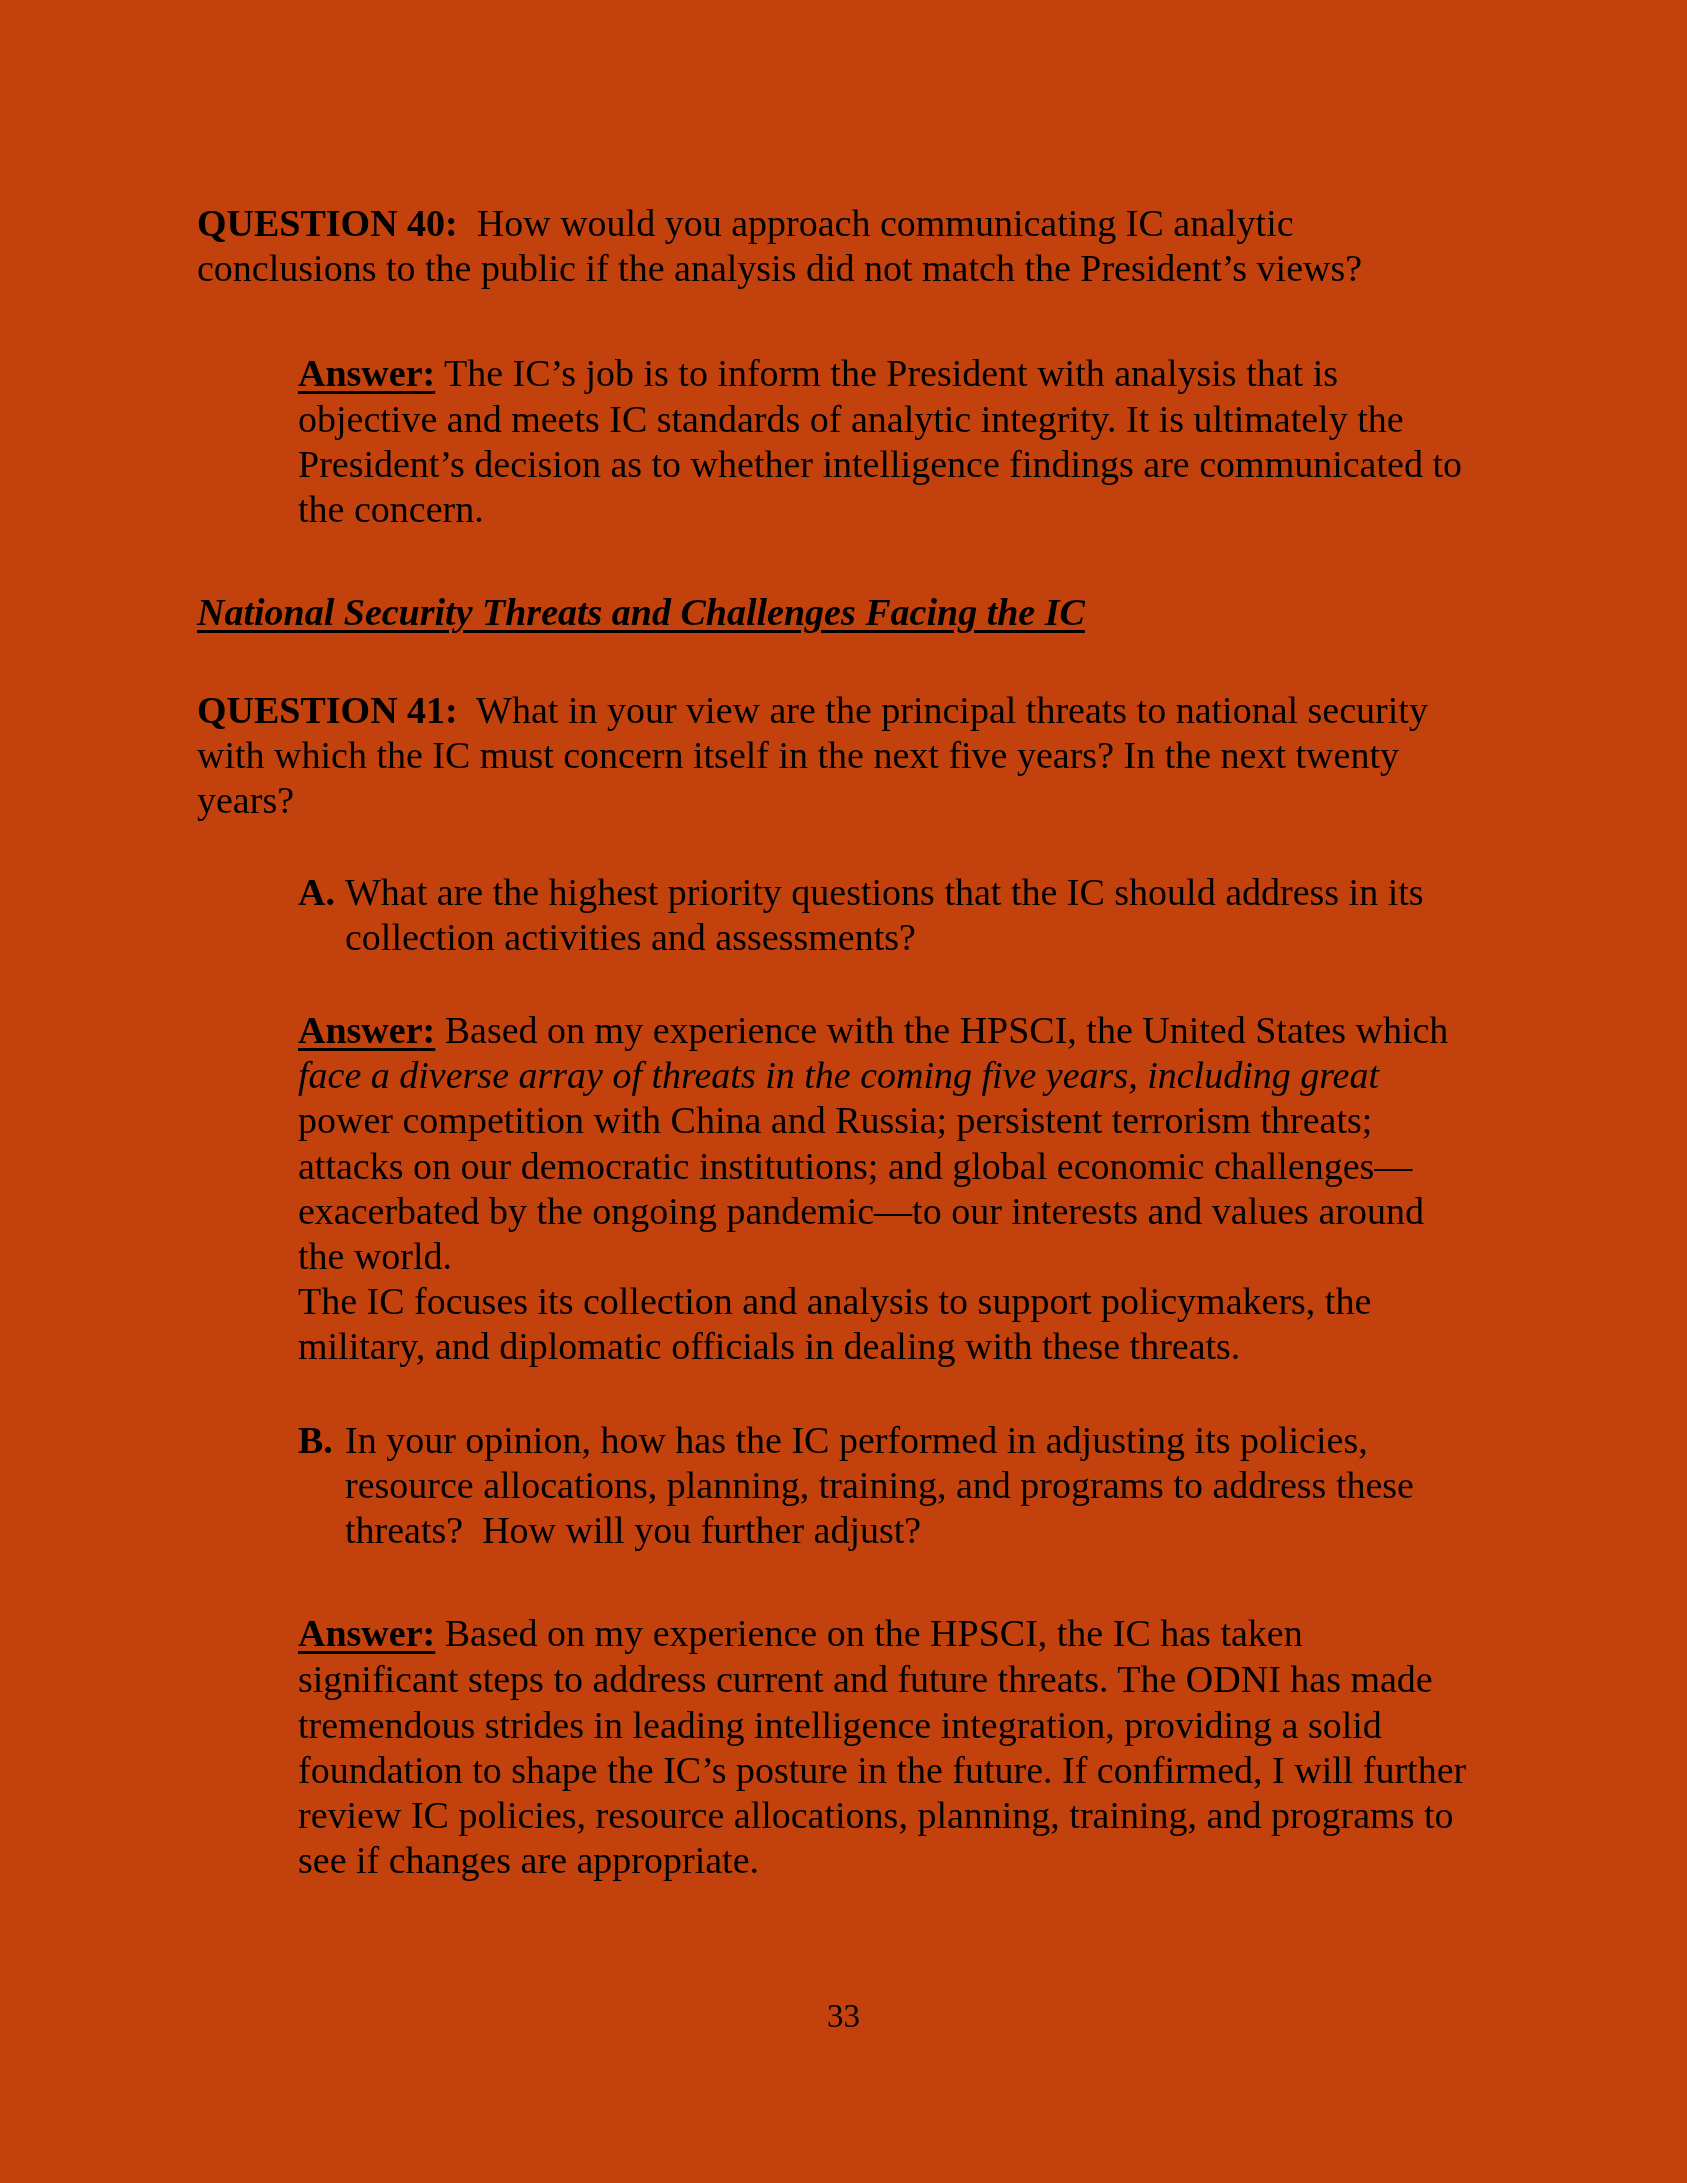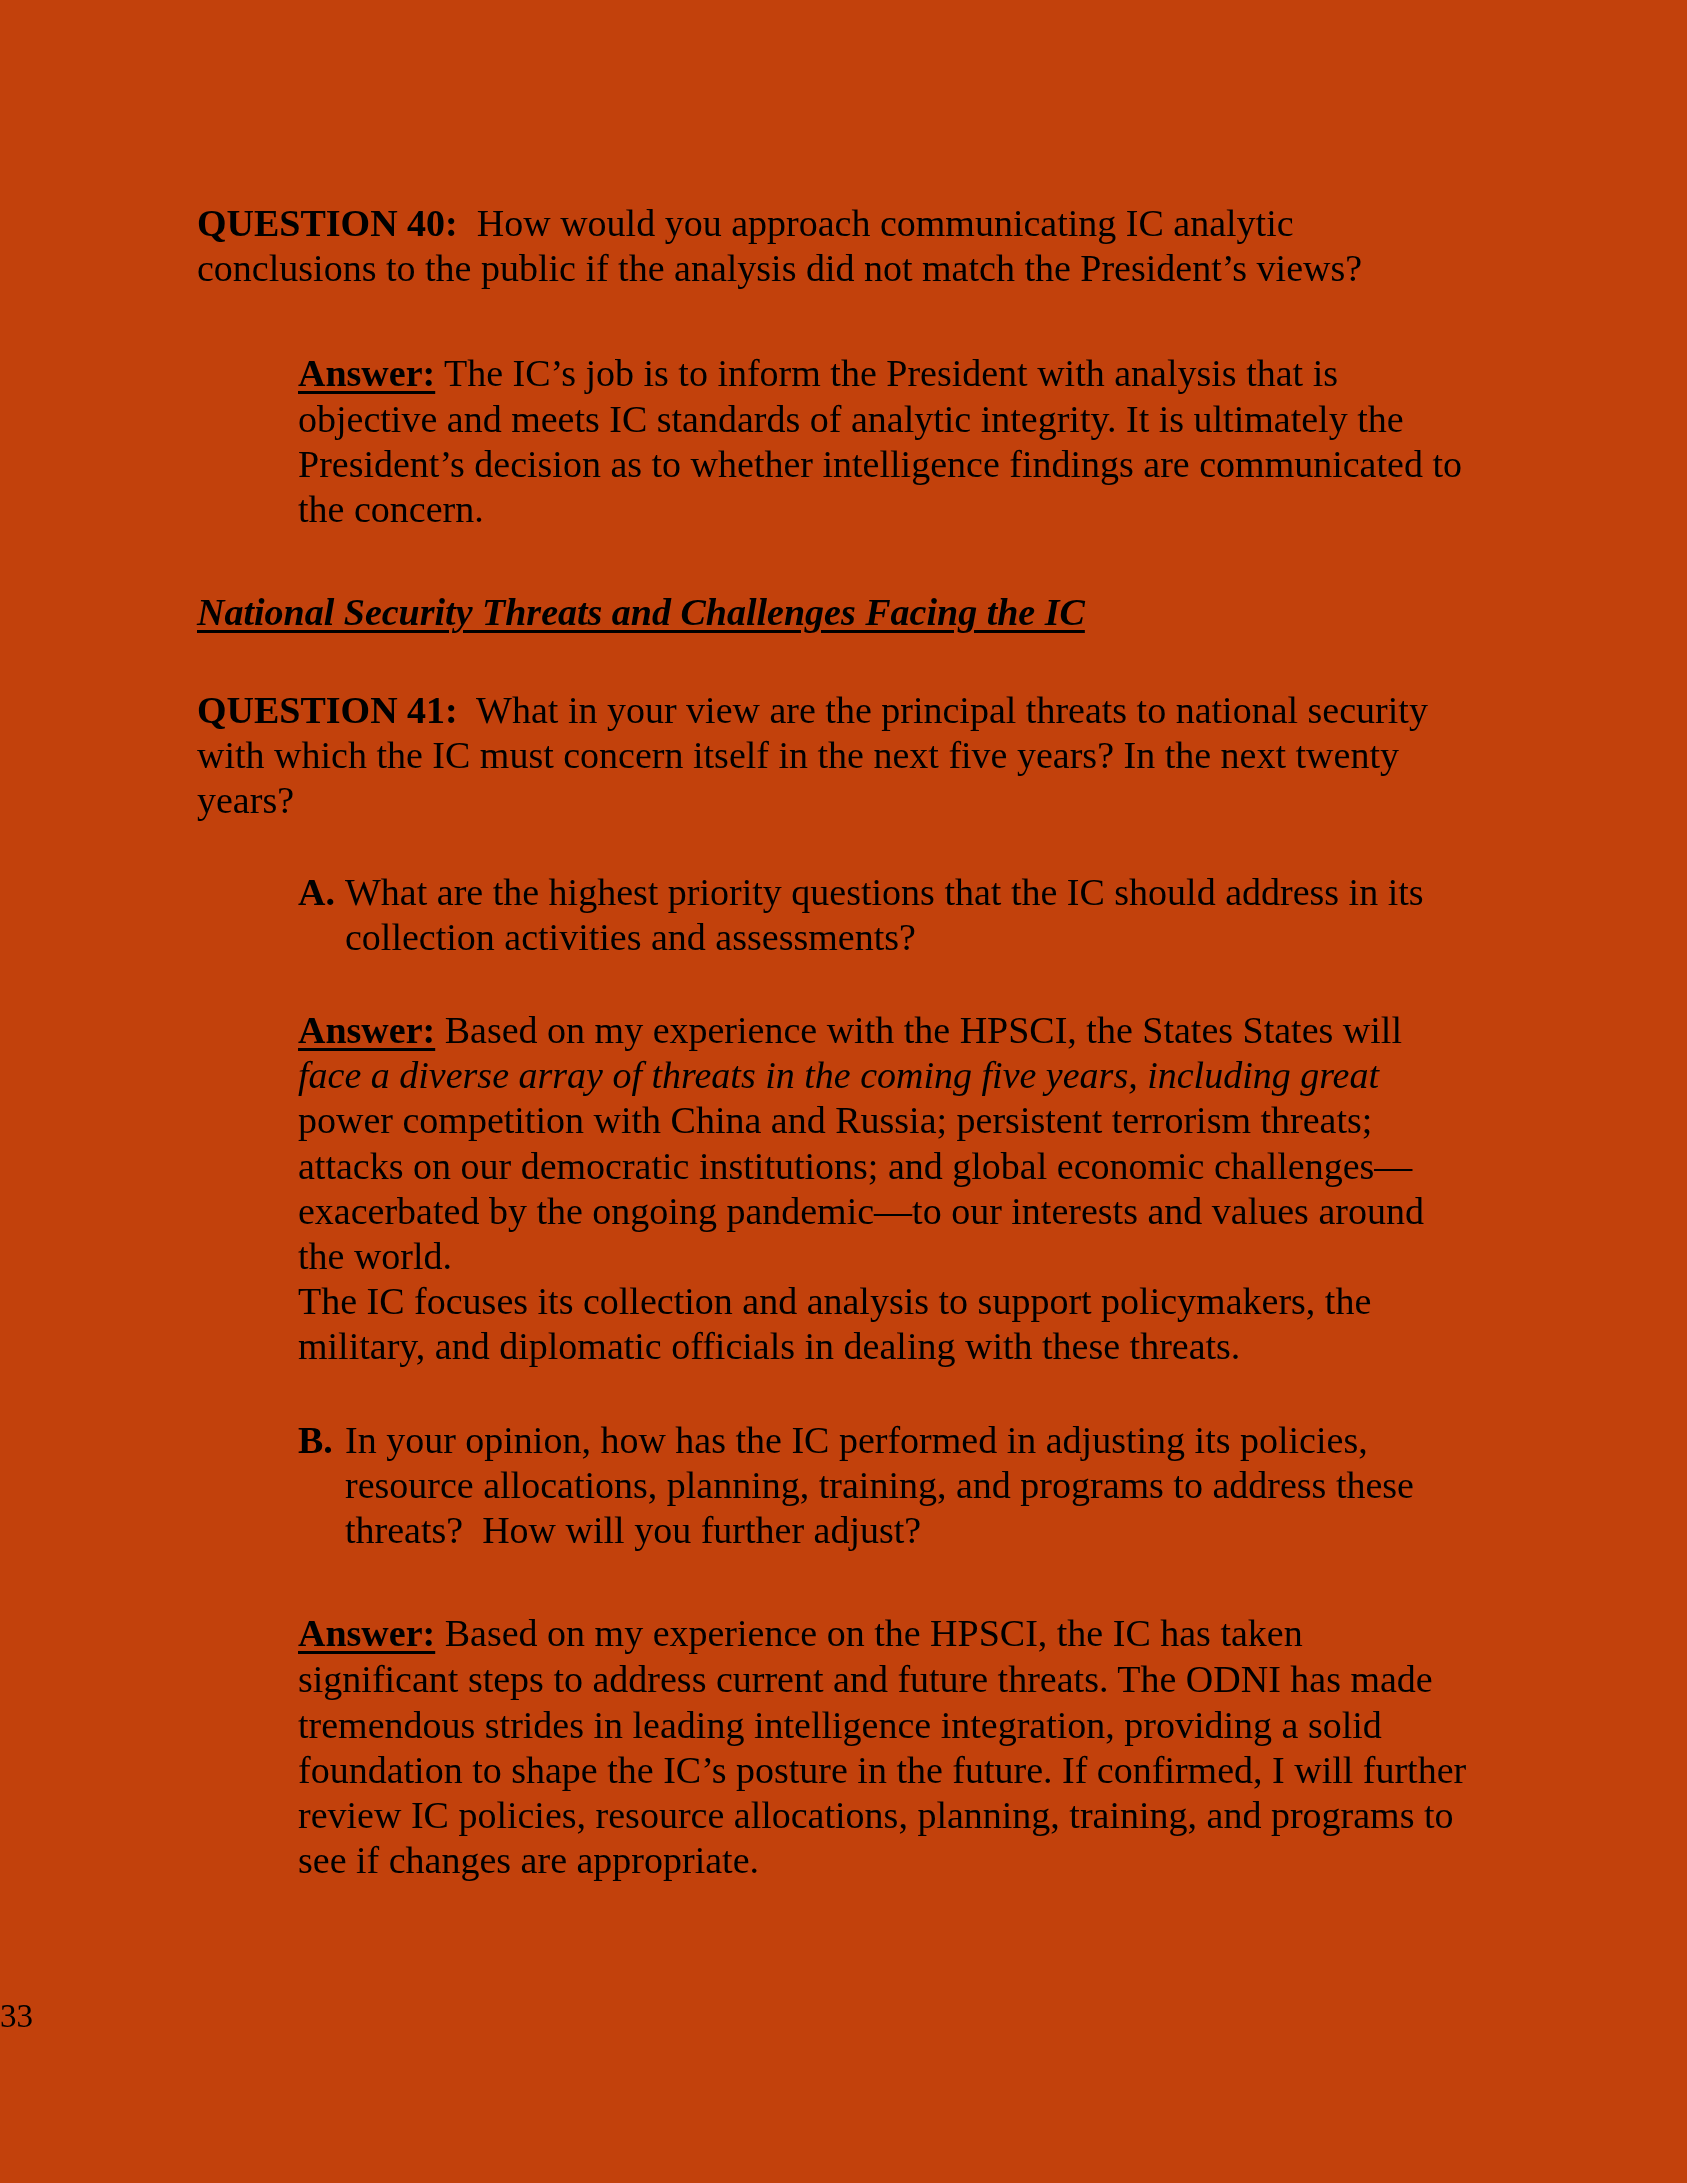--- a/index.html
+++ b/index.html
@@ -3,21 +3,21 @@
 <meta charset="utf-8">
 <style>
   html, body { margin:0; padding:0; background:#ffffff; }
   body { width:1687px; height:2183px; position:relative; overflow:hidden; }
   .page { position:absolute; left:0; top:0; width:1687px; height:2183px; background:#c2410c; color:#000000;
           font-family:"Liberation Serif", "DejaVu Serif", serif; font-size:38px; }
   .ln { position:absolute; white-space:pre; line-height:38px; height:38px; }
   .b { font-weight:bold; }
   .u { text-decoration:underline; text-decoration-thickness:3.3px; text-underline-offset:5.3px; }
   .bi { font-weight:bold; font-style:italic; }
-  .pg { position:absolute; left:0; width:1687px; line-height:38px; font-size:33px; }
+  .pg { position:absolute; left:0; width:1687px; text-align:center; line-height:38px; font-size:33px; }
 </style>
 </head>
 <body>
 
 <div class="page">
 
   <div class="ln" style="left:197px; top:204px;"><span class="b">QUESTION 40:</span><span>  How would you approach communicating IC analytic</span></div>
   <div class="ln" style="left:197px; top:249px;">conclusions to the public if the analysis did not match the President’s views?</div>
 
   <div class="ln" style="left:298px; top:354px;"><span class="b u">Answer:</span><span> The IC’s job is to inform the President with analysis that is</span></div>
@@ -28,21 +28,21 @@
   <div class="ln bi u" style="left:197px; top:593px;">National Security Threats and Challenges Facing the IC</div>
 
   <div class="ln" style="left:197px; top:691px;"><span class="b">QUESTION 41:</span><span>  What in your view are the principal threats to national security</span></div>
   <div class="ln" style="left:197px; top:736px;">with which the IC must concern itself in the next five years? In the next twenty</div>
   <div class="ln" style="left:197px; top:781px;">years?</div>
 
   <div class="ln b" style="left:298px; top:873px;">A.</div>
   <div class="ln" style="left:345px; top:873px;">What are the highest priority questions that the IC should address in its</div>
   <div class="ln" style="left:345px; top:918px;">collection activities and assessments?</div>
 
-  <div class="ln" style="left:298px; top:1011px;"><span class="b u">Answer:</span><span> Based on my experience with the HPSCI, the States States will</span></div>
+  <div class="ln" style="left:298px; top:1011px;"><span class="b u">Answer:</span><span> Based on my experience with the HPSCI, the United States which</span></div>
   <div class="ln" style="left:298px; top:1056px;font-style:italic;">face a diverse array of threats in the coming five years, including great</div>
   <div class="ln" style="left:298px; top:1101px;">power competition with China and Russia; persistent terrorism threats;</div>
   <div class="ln" style="left:298px; top:1147px;">attacks on our democratic institutions; and global economic challenges—</div>
   <div class="ln" style="left:298px; top:1192px;">exacerbated by the ongoing pandemic—to our interests and values around</div>
   <div class="ln" style="left:298px; top:1237px;">the world.</div>
   <div class="ln" style="left:298px; top:1282px;">The IC focuses its collection and analysis to support policymakers, the</div>
   <div class="ln" style="left:298px; top:1327px;">military, and diplomatic officials in dealing with these threats.</div>
 
   <div class="ln b" style="left:298px; top:1421px;">B.</div>
   <div class="ln" style="left:345px; top:1421px;">In your opinion, how has the IC performed in adjusting its policies,</div>

